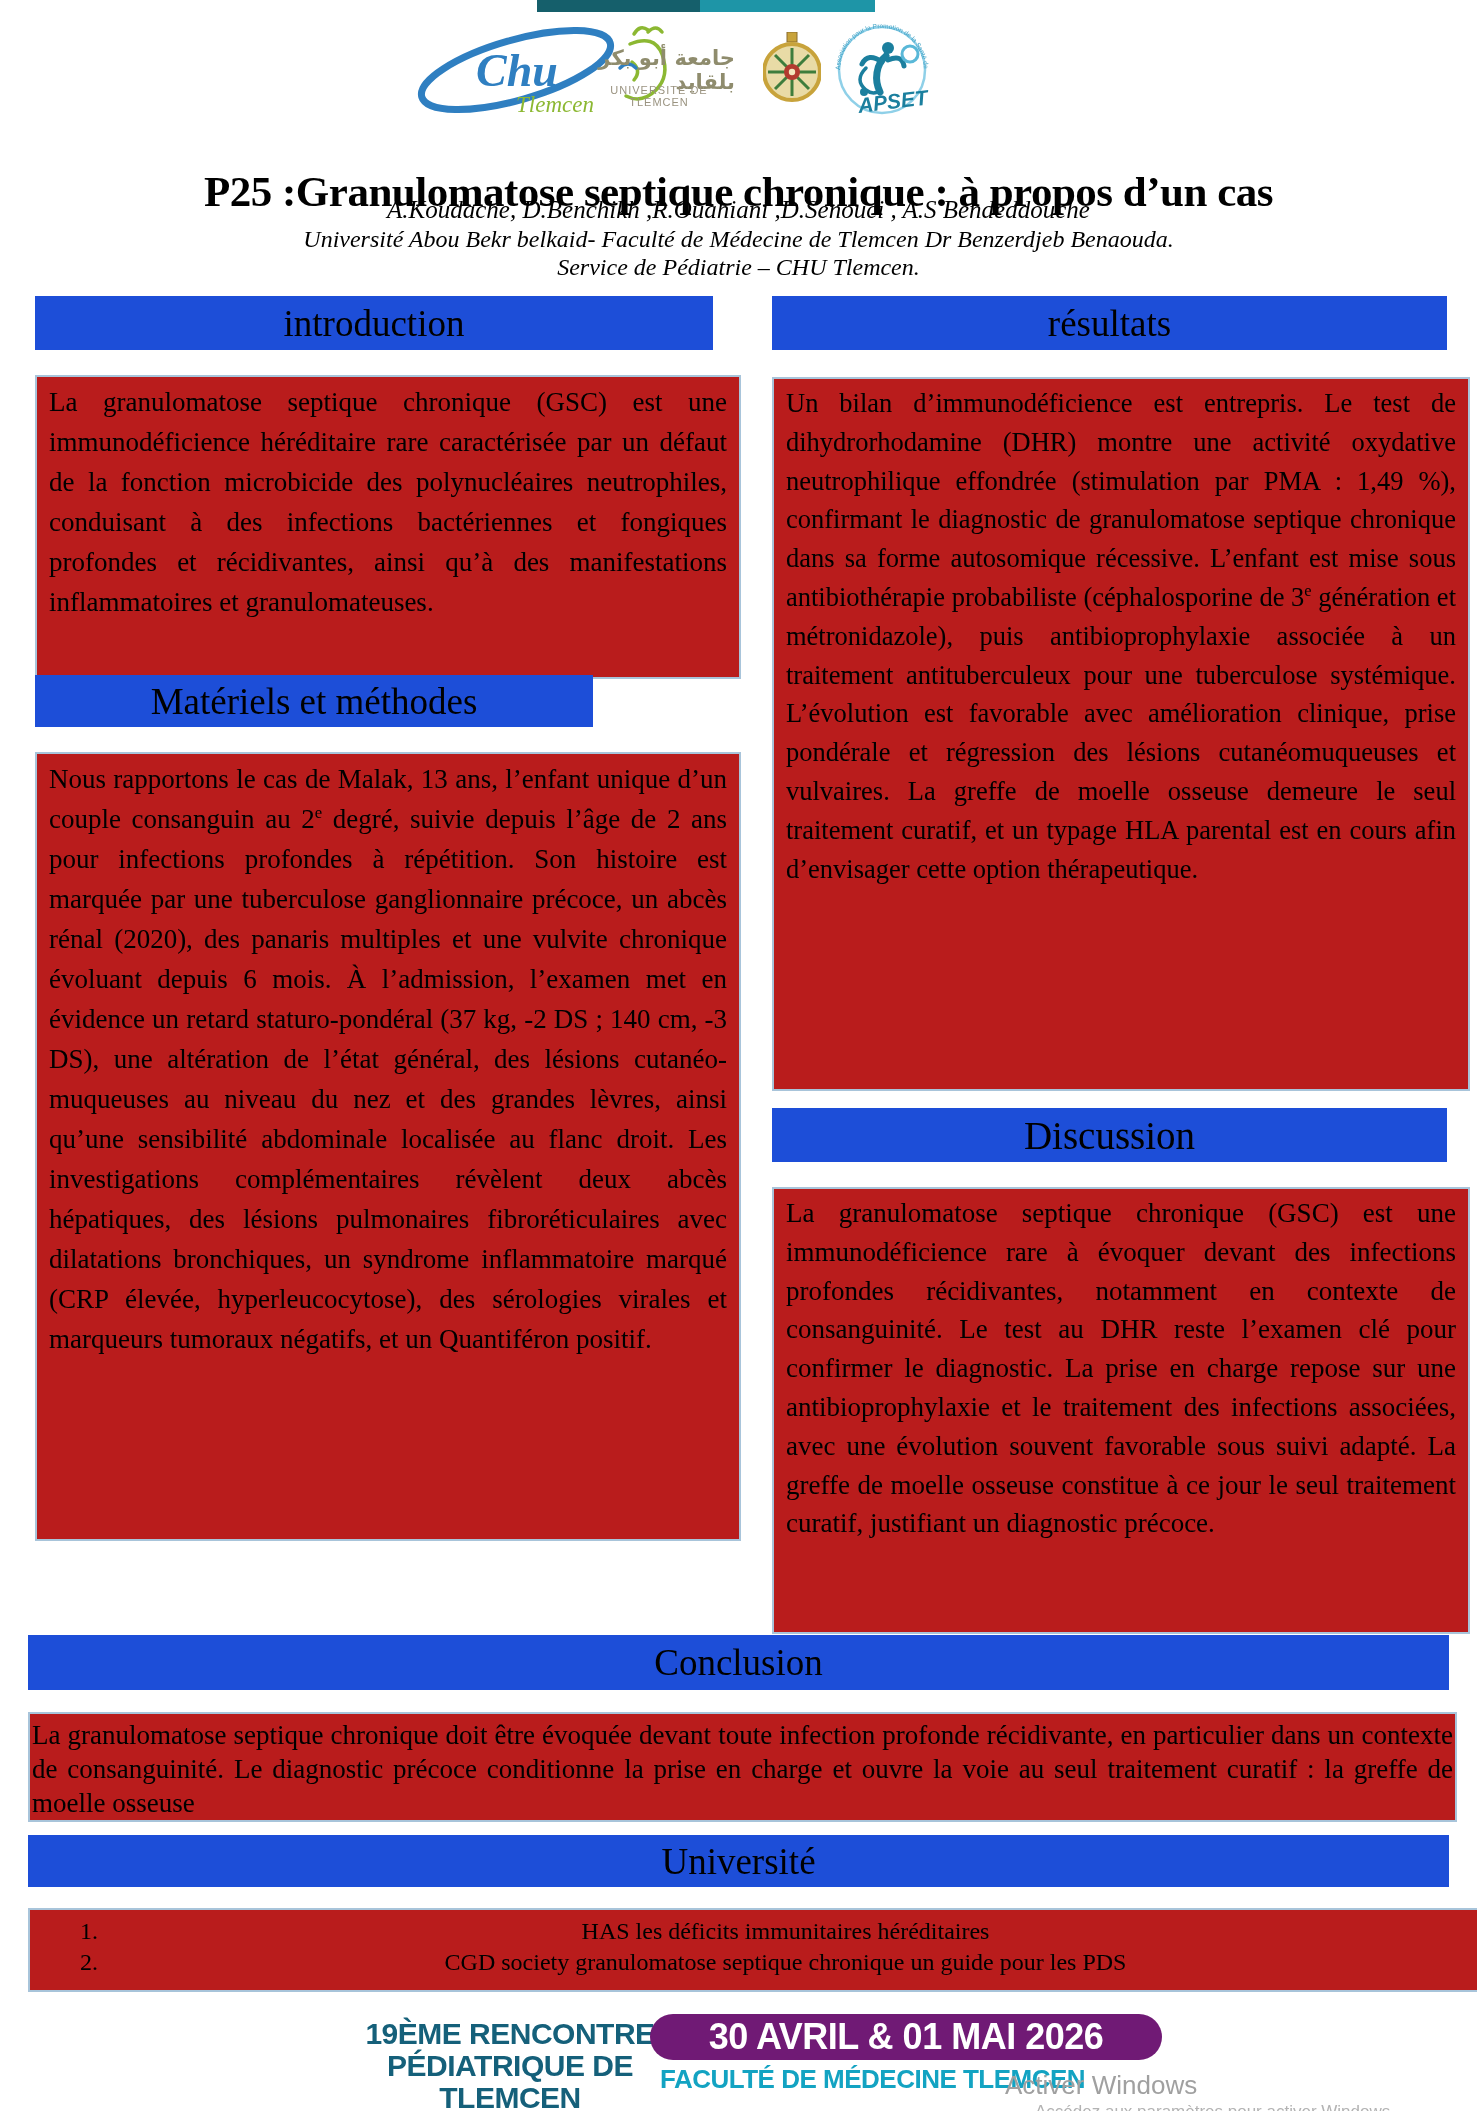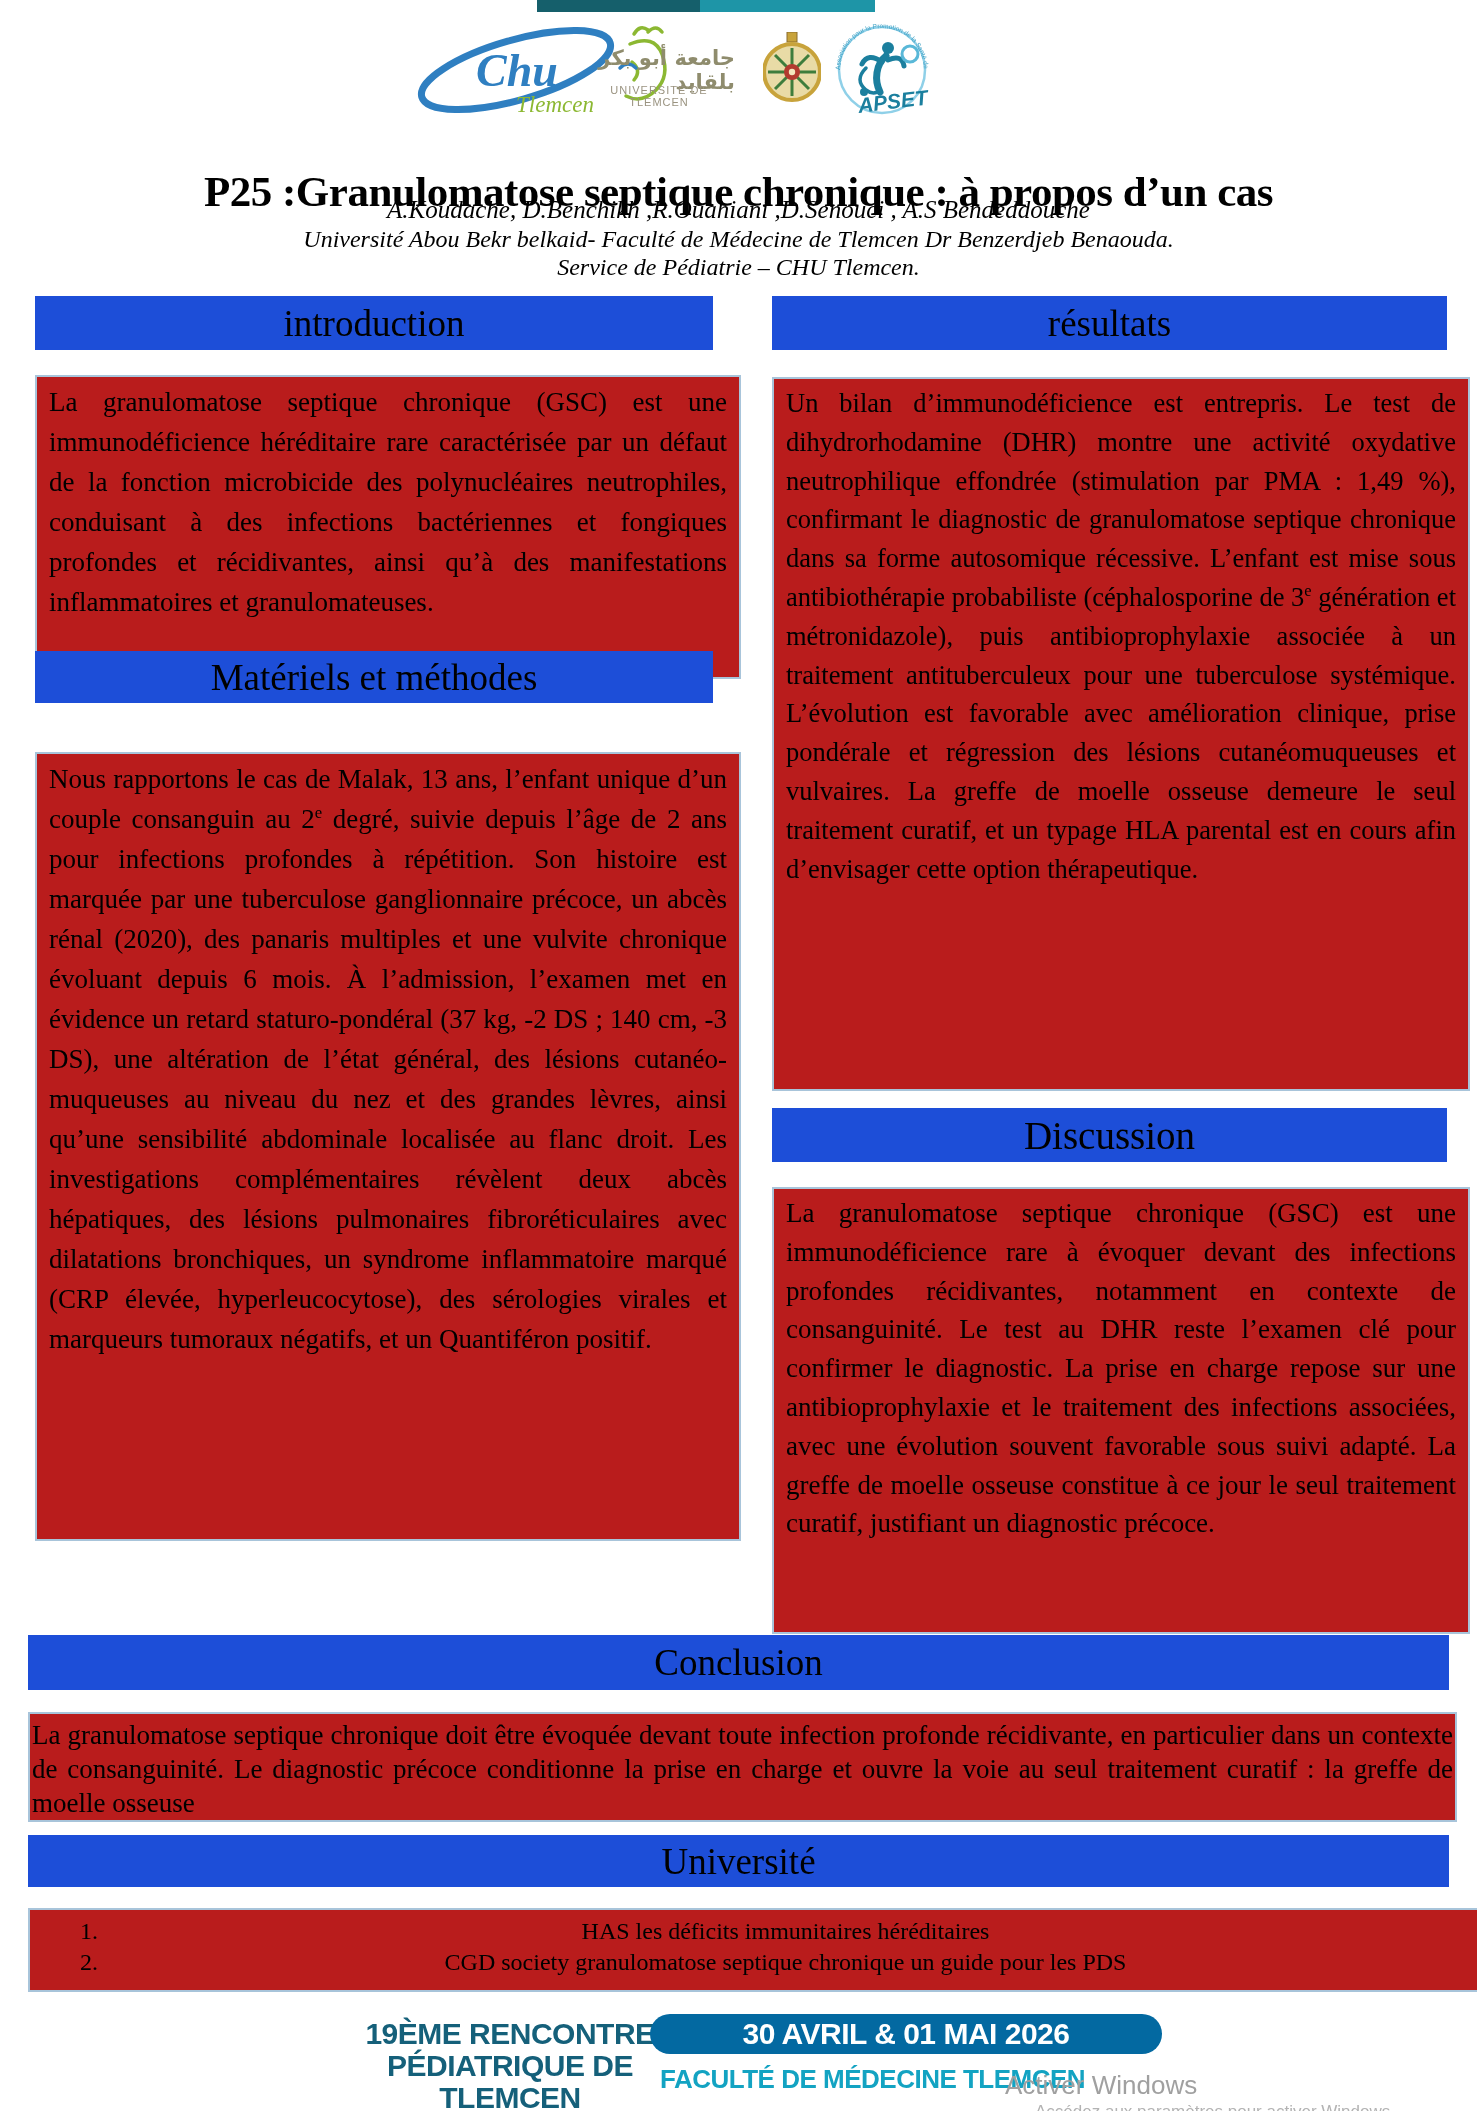--- a/index.html
+++ b/index.html
@@ -28,42 +28,42 @@
 
   
   .bar{position:absolute;background:#1d4ed8;display:flex;align-items:center;justify-content:center;
        font-size:37px;}
   .box{position:absolute;background:#b91c1c;border:2px solid #a8c4da;padding:5px 12px;
        font-size:27px;text-align:justify;overflow:hidden;}
   sup{font-size:0.62em;line-height:0;}
 
   .bar-intro{left:35px;top:296px;width:678px;height:54px;}
   .box-intro{left:35px;top:375px;width:678px;height:290px;line-height:40px;}
-  .bar-materials{left:35px;top:651px;width:678px;height:52px;}
+  .bar-materials{left:35px;top:675px;width:558px;height:52px;}
   .box-materials{left:35px;top:752px;width:678px;height:775px;line-height:40px;}
 
   .bar-results{left:772px;top:296px;width:675px;height:54px;}
   .box-results{left:772px;top:377px;width:670px;height:700px;line-height:38.8px;font-size:26.5px;}
   .bar-discussion{left:772px;top:1108px;width:675px;height:54px;font-size:39px;}
   .box-discussion{left:772px;top:1187px;width:670px;height:433px;line-height:38.8px;}
 
   .bar-conclusion{left:28px;top:1635px;width:1421px;height:55px;}
   .box-conclusion{left:28px;top:1712px;width:1421px;height:98px;line-height:34px;padding:4px 2px;}
   .bar-references{left:28px;top:1835px;width:1421px;height:52px;}
   .box-references{left:28px;top:1908px;width:1421px;height:72px;padding:4px 16px;text-align:center;}
   .box-references ol{margin:2px 0 0 0;padding-left:58px;font-size:24px;line-height:31px;}
 
   
   .ev-block{position:absolute;left:320px;top:2018px;width:380px;text-align:center;
             font-family:"Liberation Sans",sans-serif;font-weight:bold;color:#15607a;}
   .ev-line1{font-size:30px;line-height:32px;letter-spacing:-0.5px;}
   .ev-line2{font-size:30px;line-height:32px;letter-spacing:-0.5px;}
-  .date-pill{position:absolute;left:650px;top:2014px;width:512px;height:40px;background:#0369a1;
+  .date-pill{position:absolute;left:650px;top:2014px;width:512px;height:46px;background:#701a75;
              border-radius:23px;display:flex;align-items:center;justify-content:center;
-             font-family:"Liberation Sans",sans-serif;font-weight:bold;font-size:30px;color:#ffffff;
+             font-family:"Liberation Sans",sans-serif;font-weight:bold;font-size:36px;color:#ffffff;
              letter-spacing:-0.5px;}
   .faculty{position:absolute;left:660px;top:2064px;font-family:"Liberation Sans",sans-serif;
            font-weight:bold;font-size:26px;color:#13a3c2;letter-spacing:-0.5px;}
   .watermark1{position:absolute;left:1005px;top:2070px;font-family:"Liberation Sans",sans-serif;
               font-size:26px;color:#a0a0a0;}
   .watermark2{position:absolute;left:1035px;top:2102px;font-family:"Liberation Sans",sans-serif;
               font-size:17px;color:#b3b3b3;}
 </style>
 </head>
 <body>

